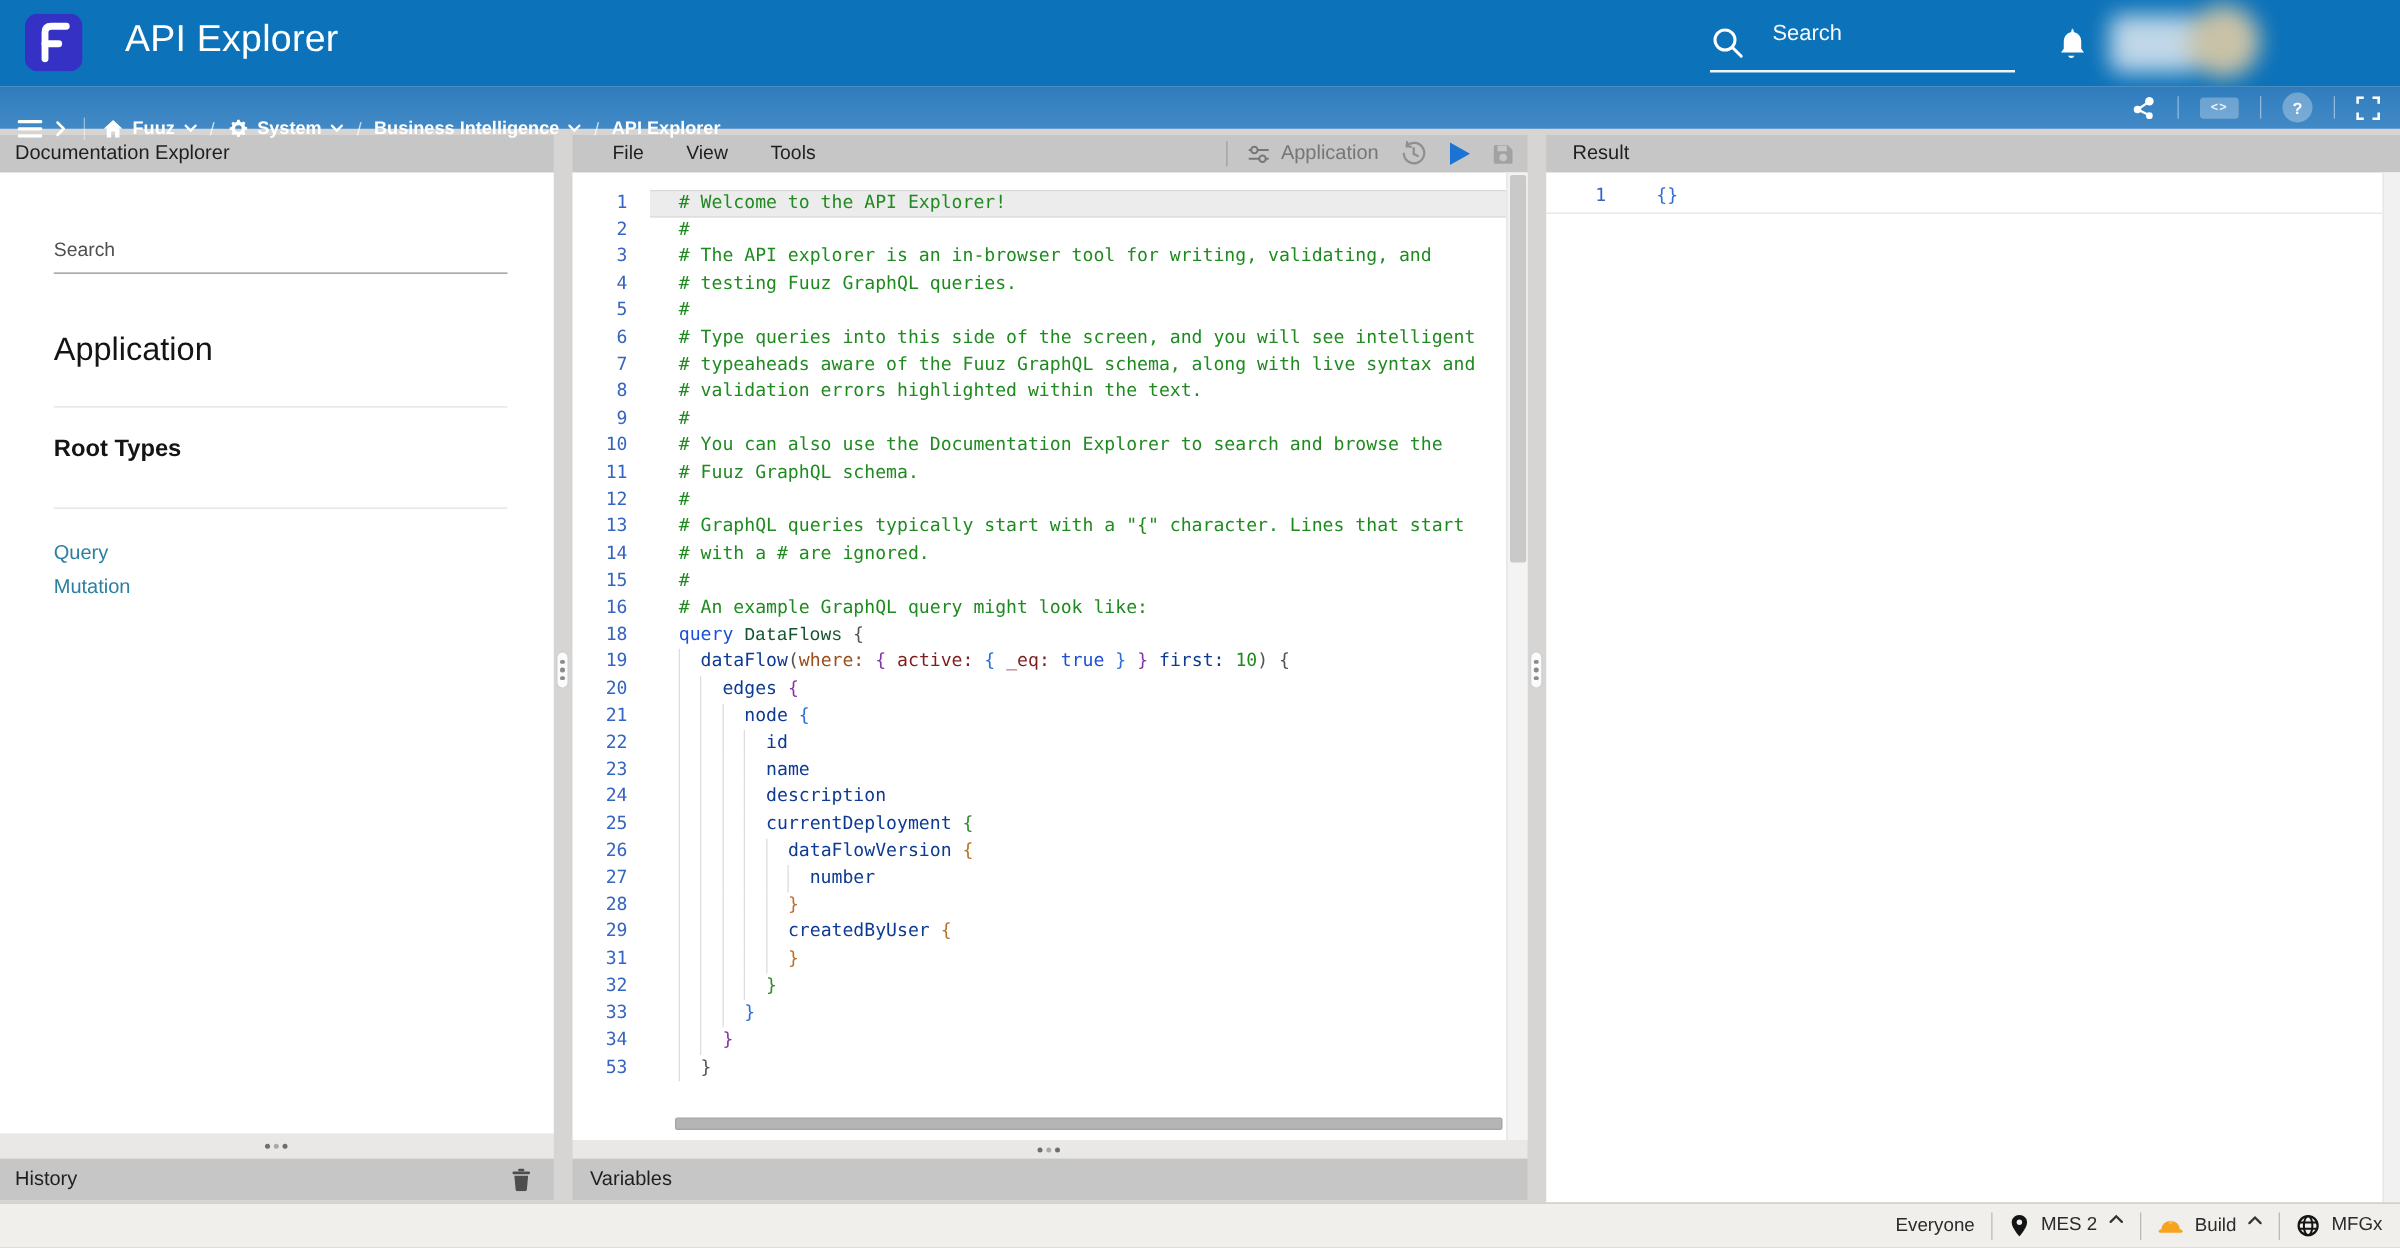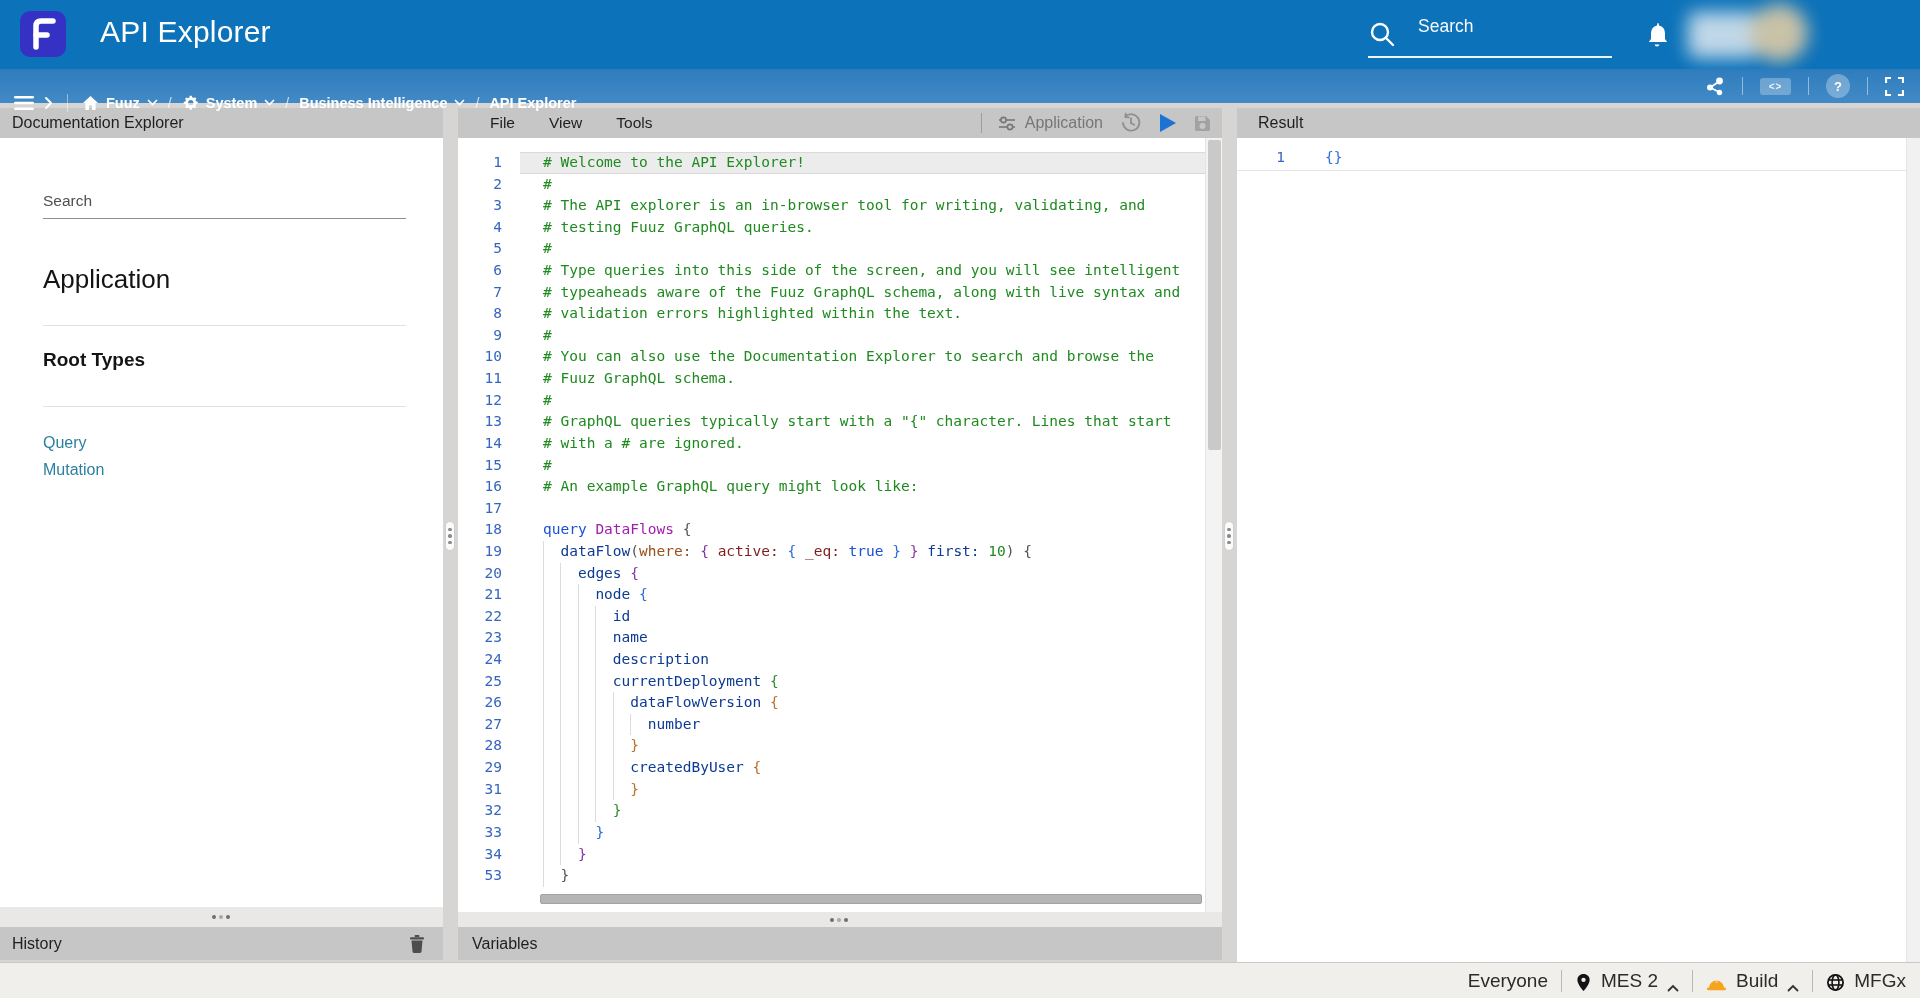--- a/index.html
+++ b/index.html
@@ -53,21 +53,21 @@
   .tb-right { position:absolute; right:10px; top:0; height:30px; display:flex; align-items:center; gap:16px; }
   .tb-div { width:1px; height:20px; background:#9d9d9d; }
   .mode { display:flex; align-items:center; gap:9px; color:#767676; font-size:16px; cursor:pointer; }
   .editor { position:absolute; left:458px; top:138px; width:764px; height:774px; background:#fff; overflow:hidden; }
   .code-rows { position:absolute; left:0; top:14px; right:17px; }
   .cm-row { display:flex; height:21.62px; line-height:21.62px; font-family:"DejaVu Sans Mono", monospace; font-size:14.5px; }
   .cm-gutter { flex:none; width:62px; padding-right:18px; text-align:right; color:#3565c0; }
   .cm-content { position:relative; flex:1; padding-left:23px; white-space:pre; color:#333; }
   .cm-row.active .cm-content { background:#ececec; box-shadow:inset 0 1px 0 #d9d9d9, inset 0 -1px 0 #d9d9d9; }
   .ig { position:absolute; top:0; bottom:0; width:0; border-left:1px solid #dcdcdc; }
-  .s-cm { color:#1f8a1f; } .s-kw { color:#1a4fd6; } .s-ty { color:#a21caf; }
+  .s-cm { color:#1f8a1f; } .s-kw { color:#1a4fd6; } .s-ty { color:#14532d;font-family:Liberation Mono, monospace; }
   .s-fld { color:#0d3a93; } .s-arg { color:#9a4e1c; } .s-attr { color:#7f1d1d; }
   .s-num { color:#1e8a1e; } .s-pn { color:#555; }
   .s-b1 { color:#8636a8; } .s-b2 { color:#2a6fd6; } .s-b3 { color:#2e8b2e; } .s-b4 { color:#b8722c; }
   .hscroll { position:absolute; left:82px; bottom:8px; width:662px; height:10px; background:#b5b5b5; border:1px solid #a3a3a3; border-radius:2px; }
   .vtrack { position:absolute; right:0; top:0; bottom:0; width:17px; background:#f3f3f3; border-left:1px solid #e4e4e4; }
   .vthumb { position:absolute; left:2px; top:2px; width:13px; height:310px; background:#c9c9c9; border-radius:2px; }
   .mid-strip { position:absolute; left:458px; top:912px; width:764px; height:15px; background:#e9e8e7; }
   .variables-bar { position:absolute; left:458px; top:927px; width:764px; height:33px; font-size:16px; line-height:33px; padding-left:14px; }
 
   
@@ -82,21 +82,21 @@
 
   
   .hdots { position:absolute; display:flex; gap:3px; align-items:center; }
   .hdots i { width:4px; height:4px; border-radius:50%; background:#6e6e6e; }
   .hdots i:nth-child(2){ background:#a9a9a9; }
   .vpill { position:absolute; width:10px; height:30px; background:#fbfbfb; border:1px solid #cfcfcf; border-radius:5px; display:flex; flex-direction:column; align-items:center; justify-content:center; gap:3px; }
   .vpill i { width:3.5px; height:3.5px; border-radius:50%; background:#8a8a8a; }
 
   
   .statusbar { position:absolute; left:0; top:962px; width:1920px; height:36px; background:#f1efec; border-top:1px solid #c8c8c8; display:flex; align-items:center; justify-content:flex-end; gap:13px; padding-right:14px; }
-  .sb-item { display:flex; align-items:flex-end; gap:9px; font-size:19px; color:#2b2b2b; cursor:pointer; }
+  .sb-item { display:flex; align-items:flex-start; gap:9px; font-size:15px; color:#2b2b2b; cursor:pointer; }
   .sb-div { width:1px; height:22px; background:#b9b9b9; }
 </style>
 </head>
 <body>
 
 <div class="topbar">
   <svg class="logo" viewBox="0 0 46 46">
     <rect x="0" y="0" width="46" height="46" rx="10" fill="#3531c4"></rect>
     <path d="M16 36 V15 q0 -5 5 -5 h12" fill="none" stroke="#fff" stroke-width="5.5" stroke-linecap="round"></path>
     <path d="M16 24 h11" fill="none" stroke="#fff" stroke-width="5.5" stroke-linecap="round"></path>
@@ -299,24 +299,20 @@
       </div>
       <div class="cm-row">
         <div class="cm-gutter">15</div>
         <div class="cm-content"><span class="s-cm">#</span></div>
       </div>
       <div class="cm-row">
         <div class="cm-gutter">16</div>
         <div class="cm-content"><span class="s-cm"># An example GraphQL query might look like:</span></div>
       </div>
       <div class="cm-row">
-        <div class="cm-gutter">17</div>
-        <div class="cm-content"></div>
-      </div>
-      <div class="cm-row">
         <div class="cm-gutter">18</div>
         <div class="cm-content"><span class="s-kw">query</span><span> </span><span class="s-ty">DataFlows</span><span> </span><span class="s-pn">{</span></div>
       </div>
       <div class="cm-row">
         <div class="cm-gutter">19</div>
         <div class="cm-content"><span class="ig" style="left: 23px;"></span>  <span class="s-fld">dataFlow</span><span class="s-pn">(</span><span class="s-arg">where:</span><span> </span><span class="s-b1">{</span><span> </span><span class="s-attr">active:</span><span> </span><span class="s-b2">{</span><span> </span><span class="s-attr">_eq:</span><span> </span><span class="s-kw">true</span><span> </span><span class="s-b2">}</span><span> </span><span class="s-b1">}</span><span> </span><span class="s-fld">first:</span><span> </span><span class="s-num">10</span><span class="s-pn">)</span><span> </span><span class="s-pn">{</span></div>
       </div>
       <div class="cm-row">
         <div class="cm-gutter">20</div>
         <div class="cm-content"><span class="ig" style="left: 23px;"></span><span class="ig" style="left: 40.46px;"></span>    <span class="s-fld">edges</span><span> </span><span class="s-b1">{</span></div>

